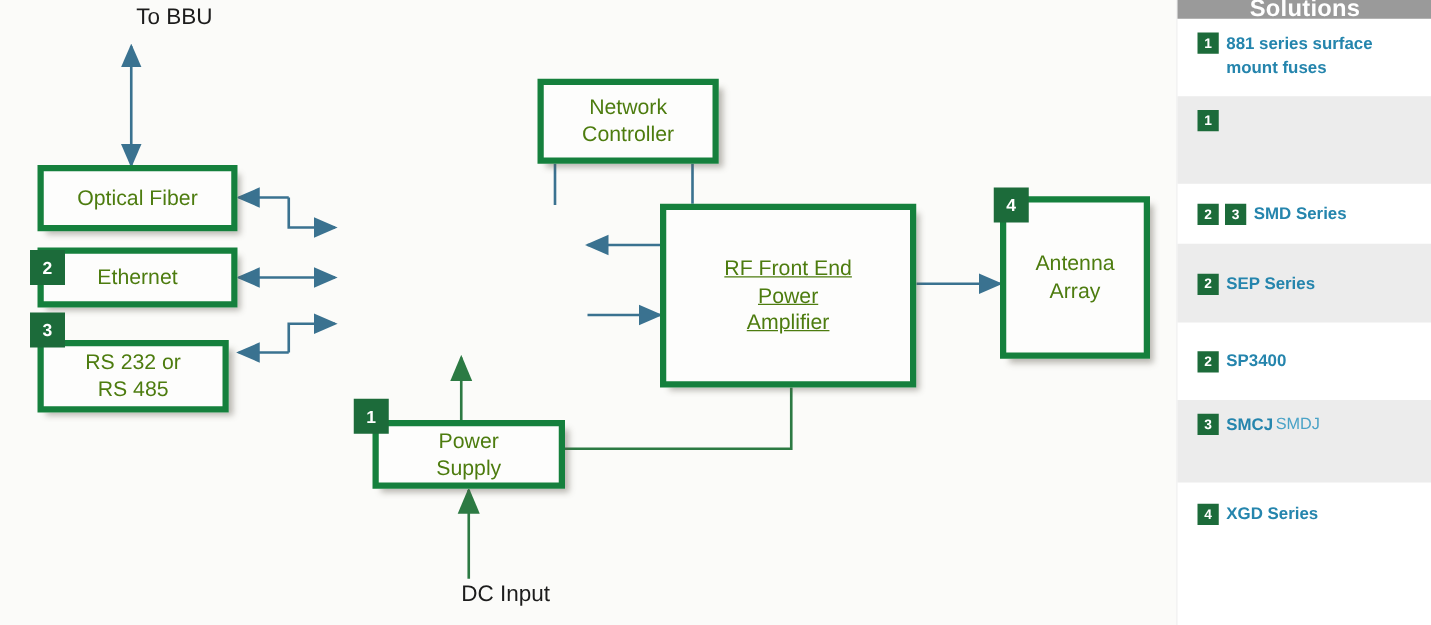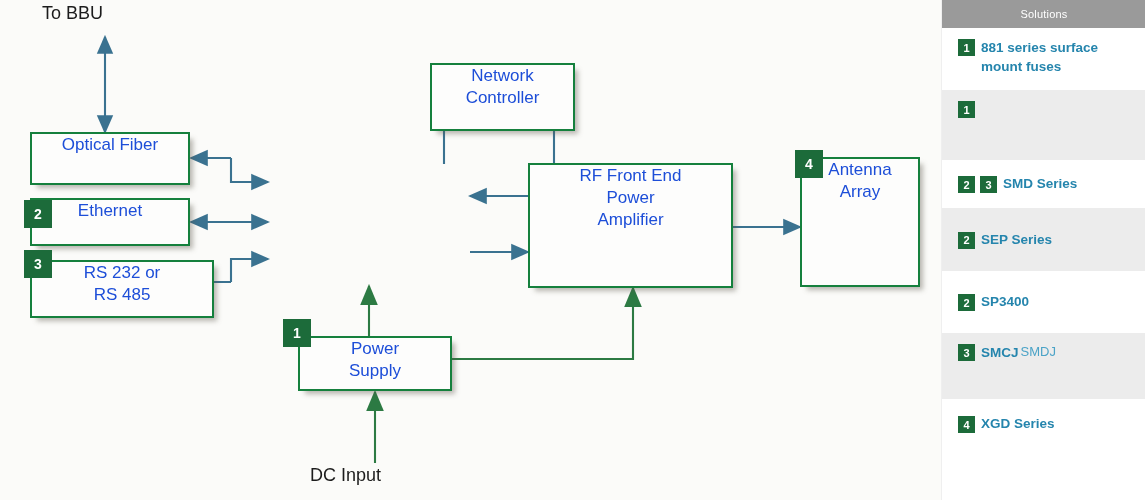--- a/index.html
+++ b/index.html
@@ -11,57 +11,57 @@
   }
   #root{position:relative;width:1145px;height:500px;}
 
   
   #diagram{position:absolute;left:0;top:0;width:940px;height:500px;background:#fbfbf9;}
   #svg-layer{position:absolute;left:0;top:0;width:940px;height:500px;}
 
   .node{
     position:absolute;
     background:#fdfdfc;
-    border:2px solid #15803d;
+    border:5px solid #15803d;
     box-shadow:5px 5px 5px -2px rgba(90,85,75,.42);
-    display:flex;justify-content:center;
+    display:flex;align-items:center;justify-content:center;
     text-align:center;
-    color:#1d4ed8;
+    color:#4d7c0f;
     font-size:17px;
     line-height:1.28;
     box-sizing:border-box;
     z-index:3;
   }
   .plain-label{
     position:absolute;
     color:#1c1c1c;
     font-size:18px;
-    text-align:left;
+    text-align:right;
     z-index:3;
     white-space:nowrap;
   }
   .badge{
     position:absolute;
     width:28px;height:28px;
     background:#1c6b3a;
     color:#ffffff;
     font-size:14px;font-weight:700;
     display:flex;align-items:center;justify-content:center;
     z-index:6;
   }
 
   
   #sidebar{
     position:absolute;left:941px;top:0;width:204px;height:500px;
     background:#ffffff;
     border-left:1px solid #efefef;
   }
   #sidebar-header{
-    height:28px;background:#9a9a9a;color:#ffffff;
-    font-size:11px;font-weight:400;
+    height:15px;background:#9a9a9a;color:#ffffff;
+    font-size:19px;font-weight:700;
     display:flex;align-items:center;justify-content:center;
     letter-spacing:.2px;
   }
   .sol-row{
     padding:10px 14px 10px 16px;
     box-sizing:border-box;
     display:flex;
     align-items:flex-start;
     gap:6px;
     min-height:53px;
@@ -142,35 +142,35 @@
       <span>Ethernet</span>
     </div>
 
     <div class="node" style="left:30px;top:132px;width:160px;height:53px;">
       <span>Optical Fiber</span>
     </div>
     <div class="badge" style="left:24px;top:200px;">
       <span>2</span>
     </div>
 
-    <div class="node" style="left:30px;top:260px;width:184px;height:58px;white-space:pre-line;">
+    <div class="node" style="left:30px;top:272px;width:153px;height:58px;white-space:pre-line;">
       <span>RS 232 or
 RS 485</span>
     </div>
     <div class="badge" style="left:24px;top:250px;">
       <span>3</span>
     </div>
 
 
     <div class="node" style="left:430px;top:63px;width:145px;height:68px;white-space:pre-line;">
       <span>Network
 Controller</span>
     </div>
 
-    <div class="node" style="left:528px;top:163px;width:205px;height:125px;white-space:pre-line;">
+    <div class="node" style="left:528px;top:163px;width:205px;height:147px;white-space:pre-line;text-decoration:underline;">
       <span>RF Front End
 Power
 Amplifier</span>
     </div>
 
     <div class="node" style="left:800px;top:157px;width:120px;height:130px;white-space:pre-line;">
       <span>Antenna
 Array</span>
     </div>
     <div class="badge" style="left:795px;top:150px;">

